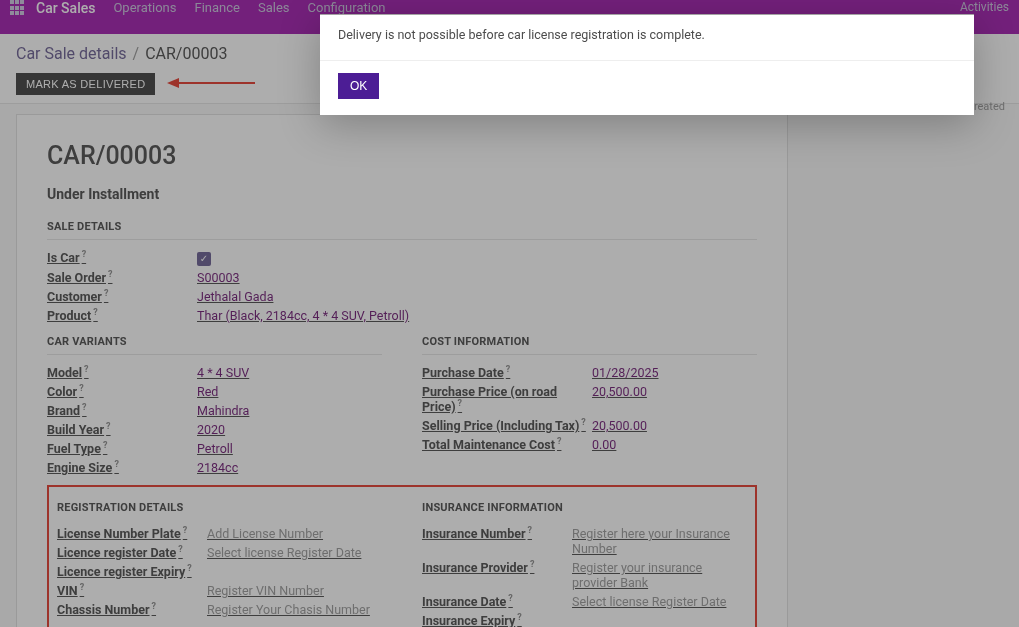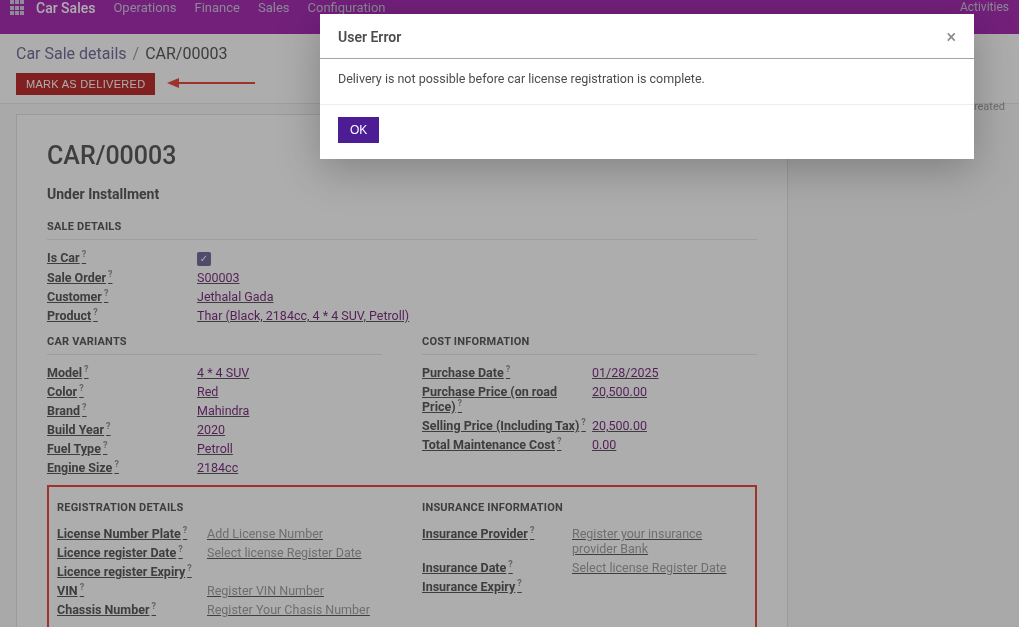--- a/index.html
+++ b/index.html
@@ -41,21 +41,21 @@
     background: #fff;
     border-bottom: 1px solid #e6e6e6;
     padding: 10px 16px 8px;
   }
   .breadcrumb { color: #7a7a7a; font-size: 16px; display:flex; gap:6px; align-items:center;}
   .breadcrumb .root { color: #6b5f93; }
   .breadcrumb .sep { color:#999;}
   .breadcrumb .current { color:#4c4c4c; }
   .control-actions { margin-top: 10px; }
   .btn-primary {
-    background: #b91c1c;
+    background: #404040;
     color: #fff;
     border: none;
     padding: 5px 10px;
     font-size: 11px;
     letter-spacing: .3px;
     cursor: pointer;
     text-transform: uppercase;
   }
   .arrow-annot {
     display:inline-block;
@@ -279,20 +279,24 @@
               <div class="val ph">Register VIN Number</div>
             </div>
           <div class="row">
               <div class="lab sup">Chassis Number</div>
               <div class="val ph">Register Your Chasis Number</div>
             </div>
         </div>
         <div class="col">
           <div class="section-head" style="border:none;margin-bottom:6px">INSURANCE INFORMATION</div>
           <div class="row">
+              <div class="lab sup">Insurance Number</div>
+              <div class="val ph">Register here your Insurance Number</div>
+            </div>
+          <div class="row">
               <div class="lab sup">Insurance Provider</div>
               <div class="val ph">Register your insurance provider Bank</div>
             </div>
           <div class="row">
               <div class="lab sup">Insurance Date</div>
               <div class="val ph">Select license Register Date</div>
             </div>
           <div class="row">
               <div class="lab sup">Insurance Expiry</div>
               <div class="val ph"></div>
@@ -303,21 +307,17 @@
 
   </div>
   <div class="sidebar-right">
     <span>created</span>
   </div>
 </div>
 
 <div class="overlay"></div>
 
 <div class="modal">
-  <div class="modal-header">
-    <span class="mtitle">User Error</span>
-    <span class="close">×</span>
-  </div>
   <div class="modal-body">Delivery is not possible before car license registration is complete.</div>
   <div class="modal-footer">
     <button class="btn-secondary">OK</button>
   </div>
 </div>
 
 </body></html>

